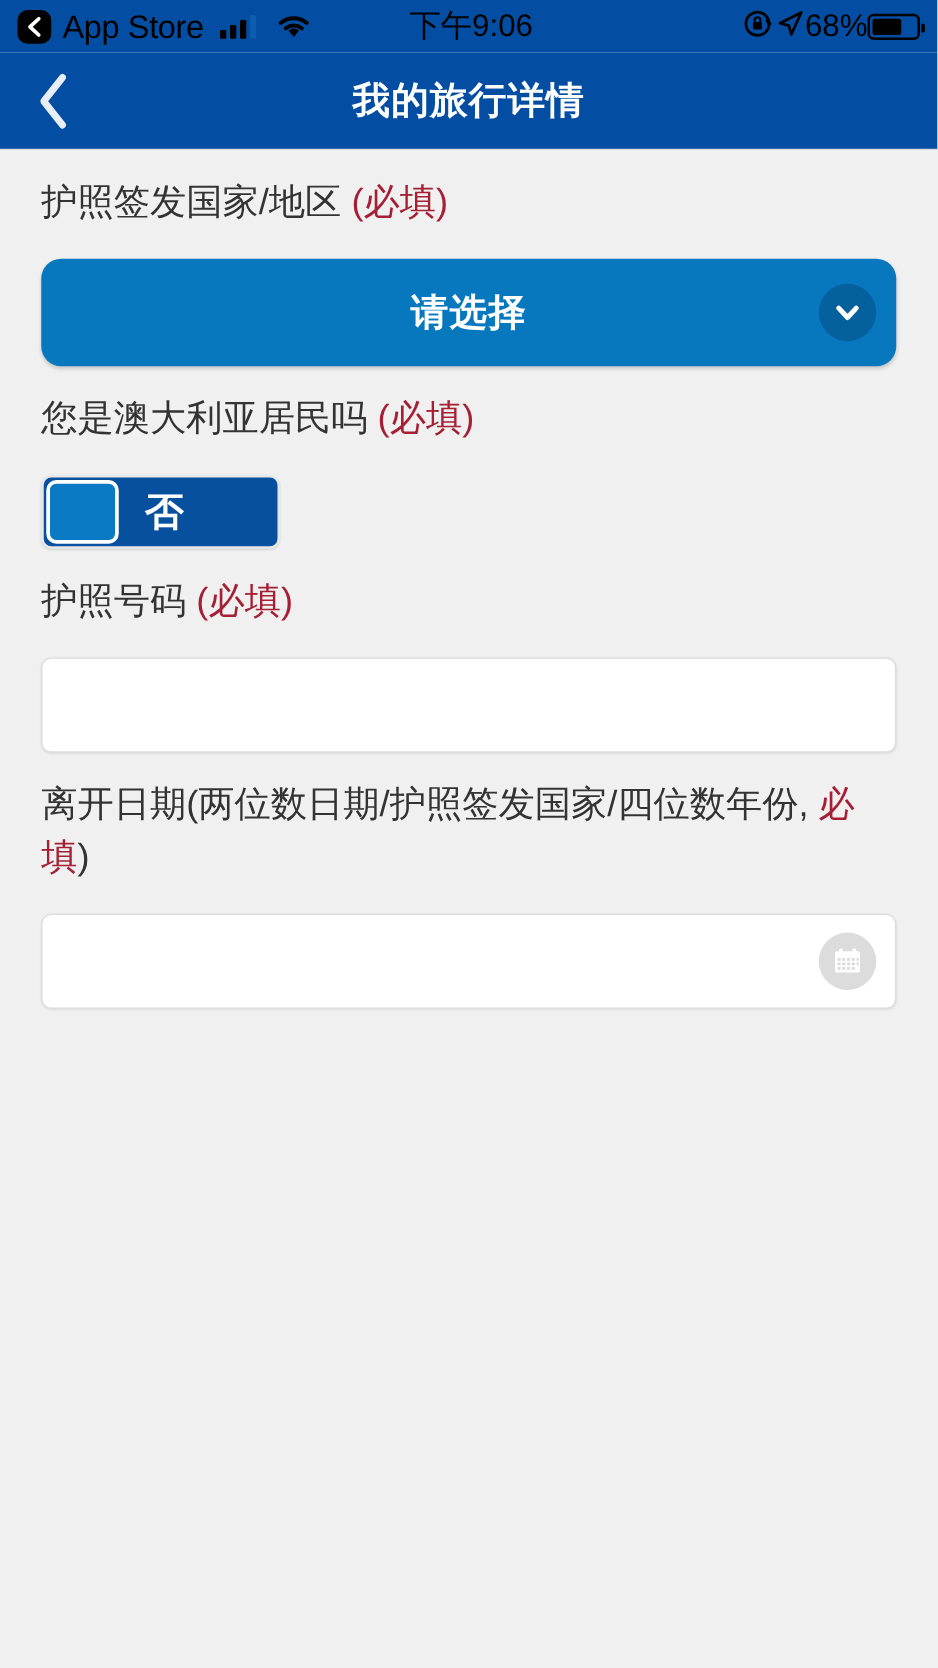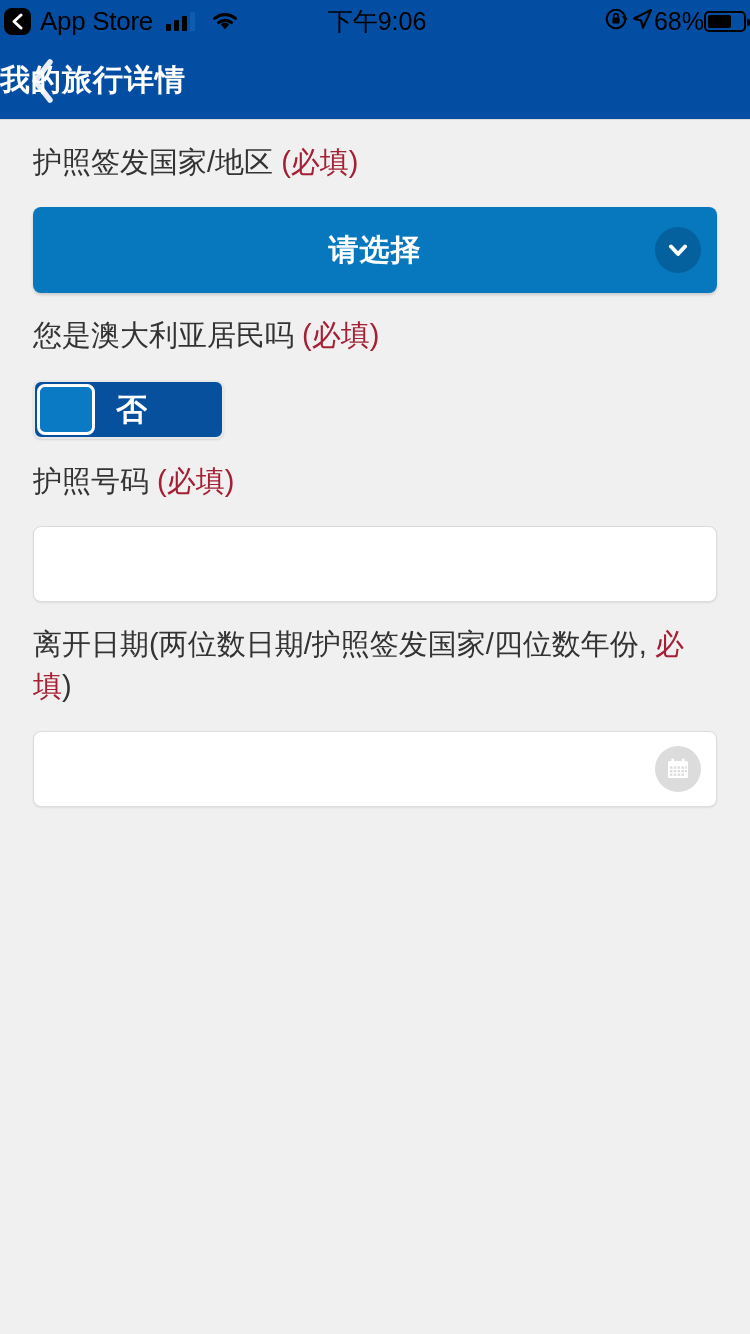--- a/index.html
+++ b/index.html
@@ -14,21 +14,21 @@
     overflow: hidden;
     position: relative;
   }
 
   
   .status-bar {
     height: 42px;
     background: #034ea2;
     display: flex;
     align-items: center;
-    padding: 0 4px;
+    padding: 0 14px;
     box-sizing: border-box;
     position: relative;
   }
   .sb-left {
     display: flex;
     align-items: center;
     gap: 9px;
     flex: 0 0 auto;
   }
   .sb-back-chip {
@@ -131,21 +131,21 @@
     width: 86px;
     height: 78px;
     display: flex;
     align-items: center;
     justify-content: center;
     cursor: pointer;
   }
   .nav-title {
     position: absolute;
     left: 0; right: 0;
-    text-align: left;
+    text-align: center;
     color: #ffffff;
     font-size: 30px;
     font-weight: bold;
     letter-spacing: 1px;
     pointer-events: none;
   }
 
   
   .form {
     padding: 0 33px;
@@ -159,21 +159,21 @@
     padding-top: 21px;
     padding-bottom: 24px;
   }
   .req {
     color: #a52034;
   }
 
   .select-btn {
     height: 86px;
     background: #0878be;
-    border-radius: 8px;
+    border-radius: 16px;
     box-shadow: 0 2px 3px rgba(0,0,0,0.16);
     position: relative;
     display: flex;
     align-items: center;
     justify-content: center;
     cursor: pointer;
   }
   .select-btn-label {
     color: #ffffff;
     font-size: 30px;

